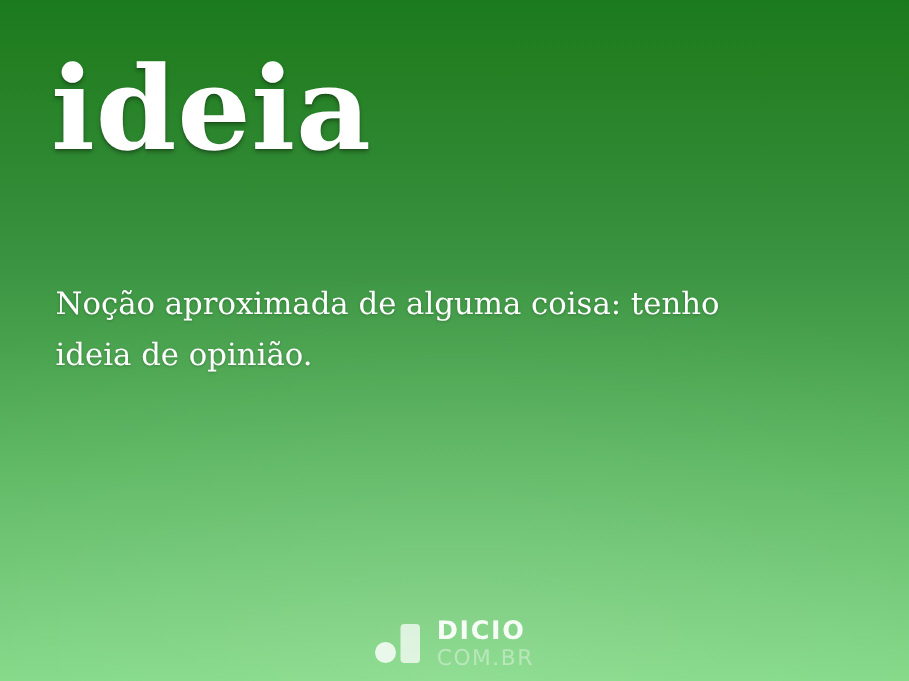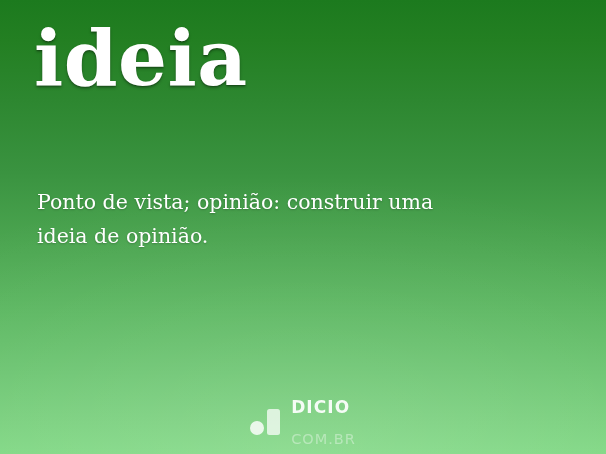--- a/index.html
+++ b/index.html
@@ -29,21 +29,21 @@
         #5db862   69%,
         #6cc571   82%,
         #78cf7c   92%,
         #80d884  100%);
   }
 
   
   #headword {
     position: absolute;
     left: 34px;
-    top: 15px;
+    top: 30px;
     font-family: "DejaVu Serif", "Liberation Serif", serif;
     font-weight: bold;
     font-size: 77px;
     line-height: 86px;
     letter-spacing: 0.5px;
     color: #ffffff;
     text-shadow: 0 2px 3px rgba(0,0,0,0.30), 0 1px 1px rgba(0,0,0,0.20);
     white-space: nowrap;
   }
 
@@ -110,33 +110,33 @@
     font-weight: bold;
     font-size: 17px;
     letter-spacing: 1.1px;
     color: rgba(255,255,255,0.92);
   }
   #logo-secondary {
     font-family: "DejaVu Sans", "Liberation Sans", sans-serif;
     font-weight: normal;
     font-size: 14.5px;
     letter-spacing: 1.0px;
-    margin-top: 16px;
+    margin-top: 2px;
     color: rgba(255,255,255,0.38);
   }
 </style>
 </head>
 <body>
 
 <div id="card">
 
   <div id="headword">ideia</div>
 
   <div id="definition">
-    <div class="def-line">Ponto de vista; opinião: construir uma</div>
+    <div class="def-line">Noção aproximada de alguma coisa: tenho</div>
     <div class="def-line">ideia de opinião.</div>
   </div>
 
   <div id="logo">
     <div id="logo-mark">
       <span class="dot"></span>
       <span class="bar"></span>
     </div>
     <div id="logo-text">
       <span id="logo-primary">DICIO</span>

